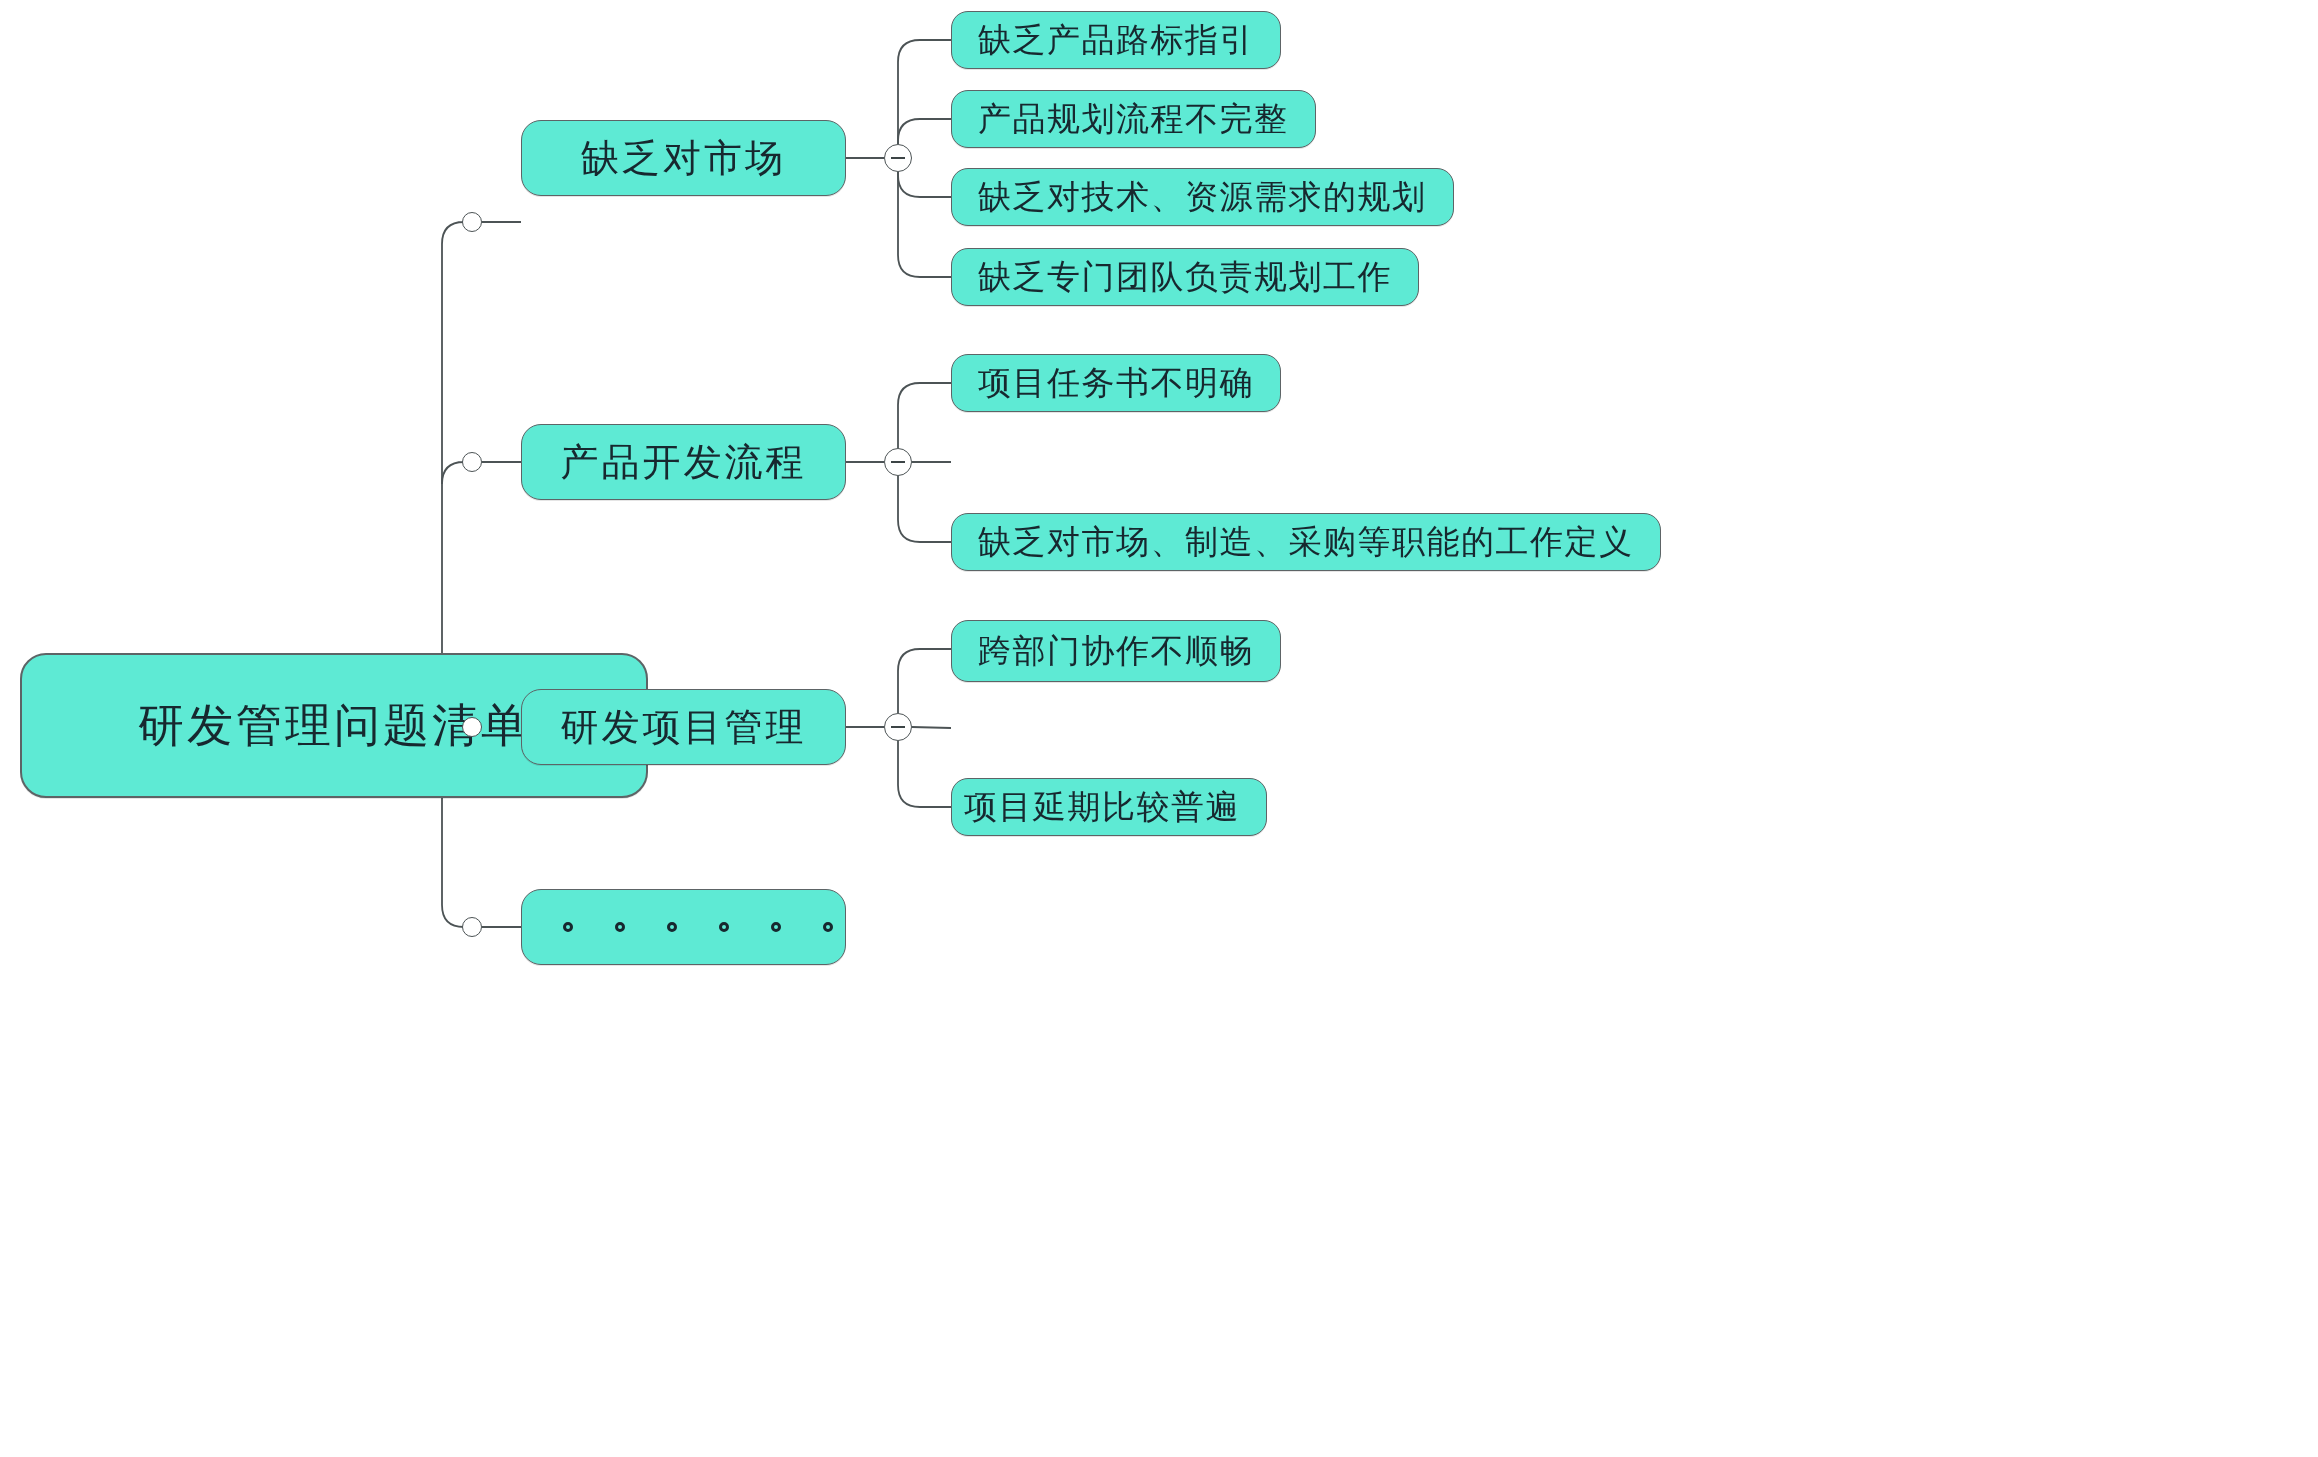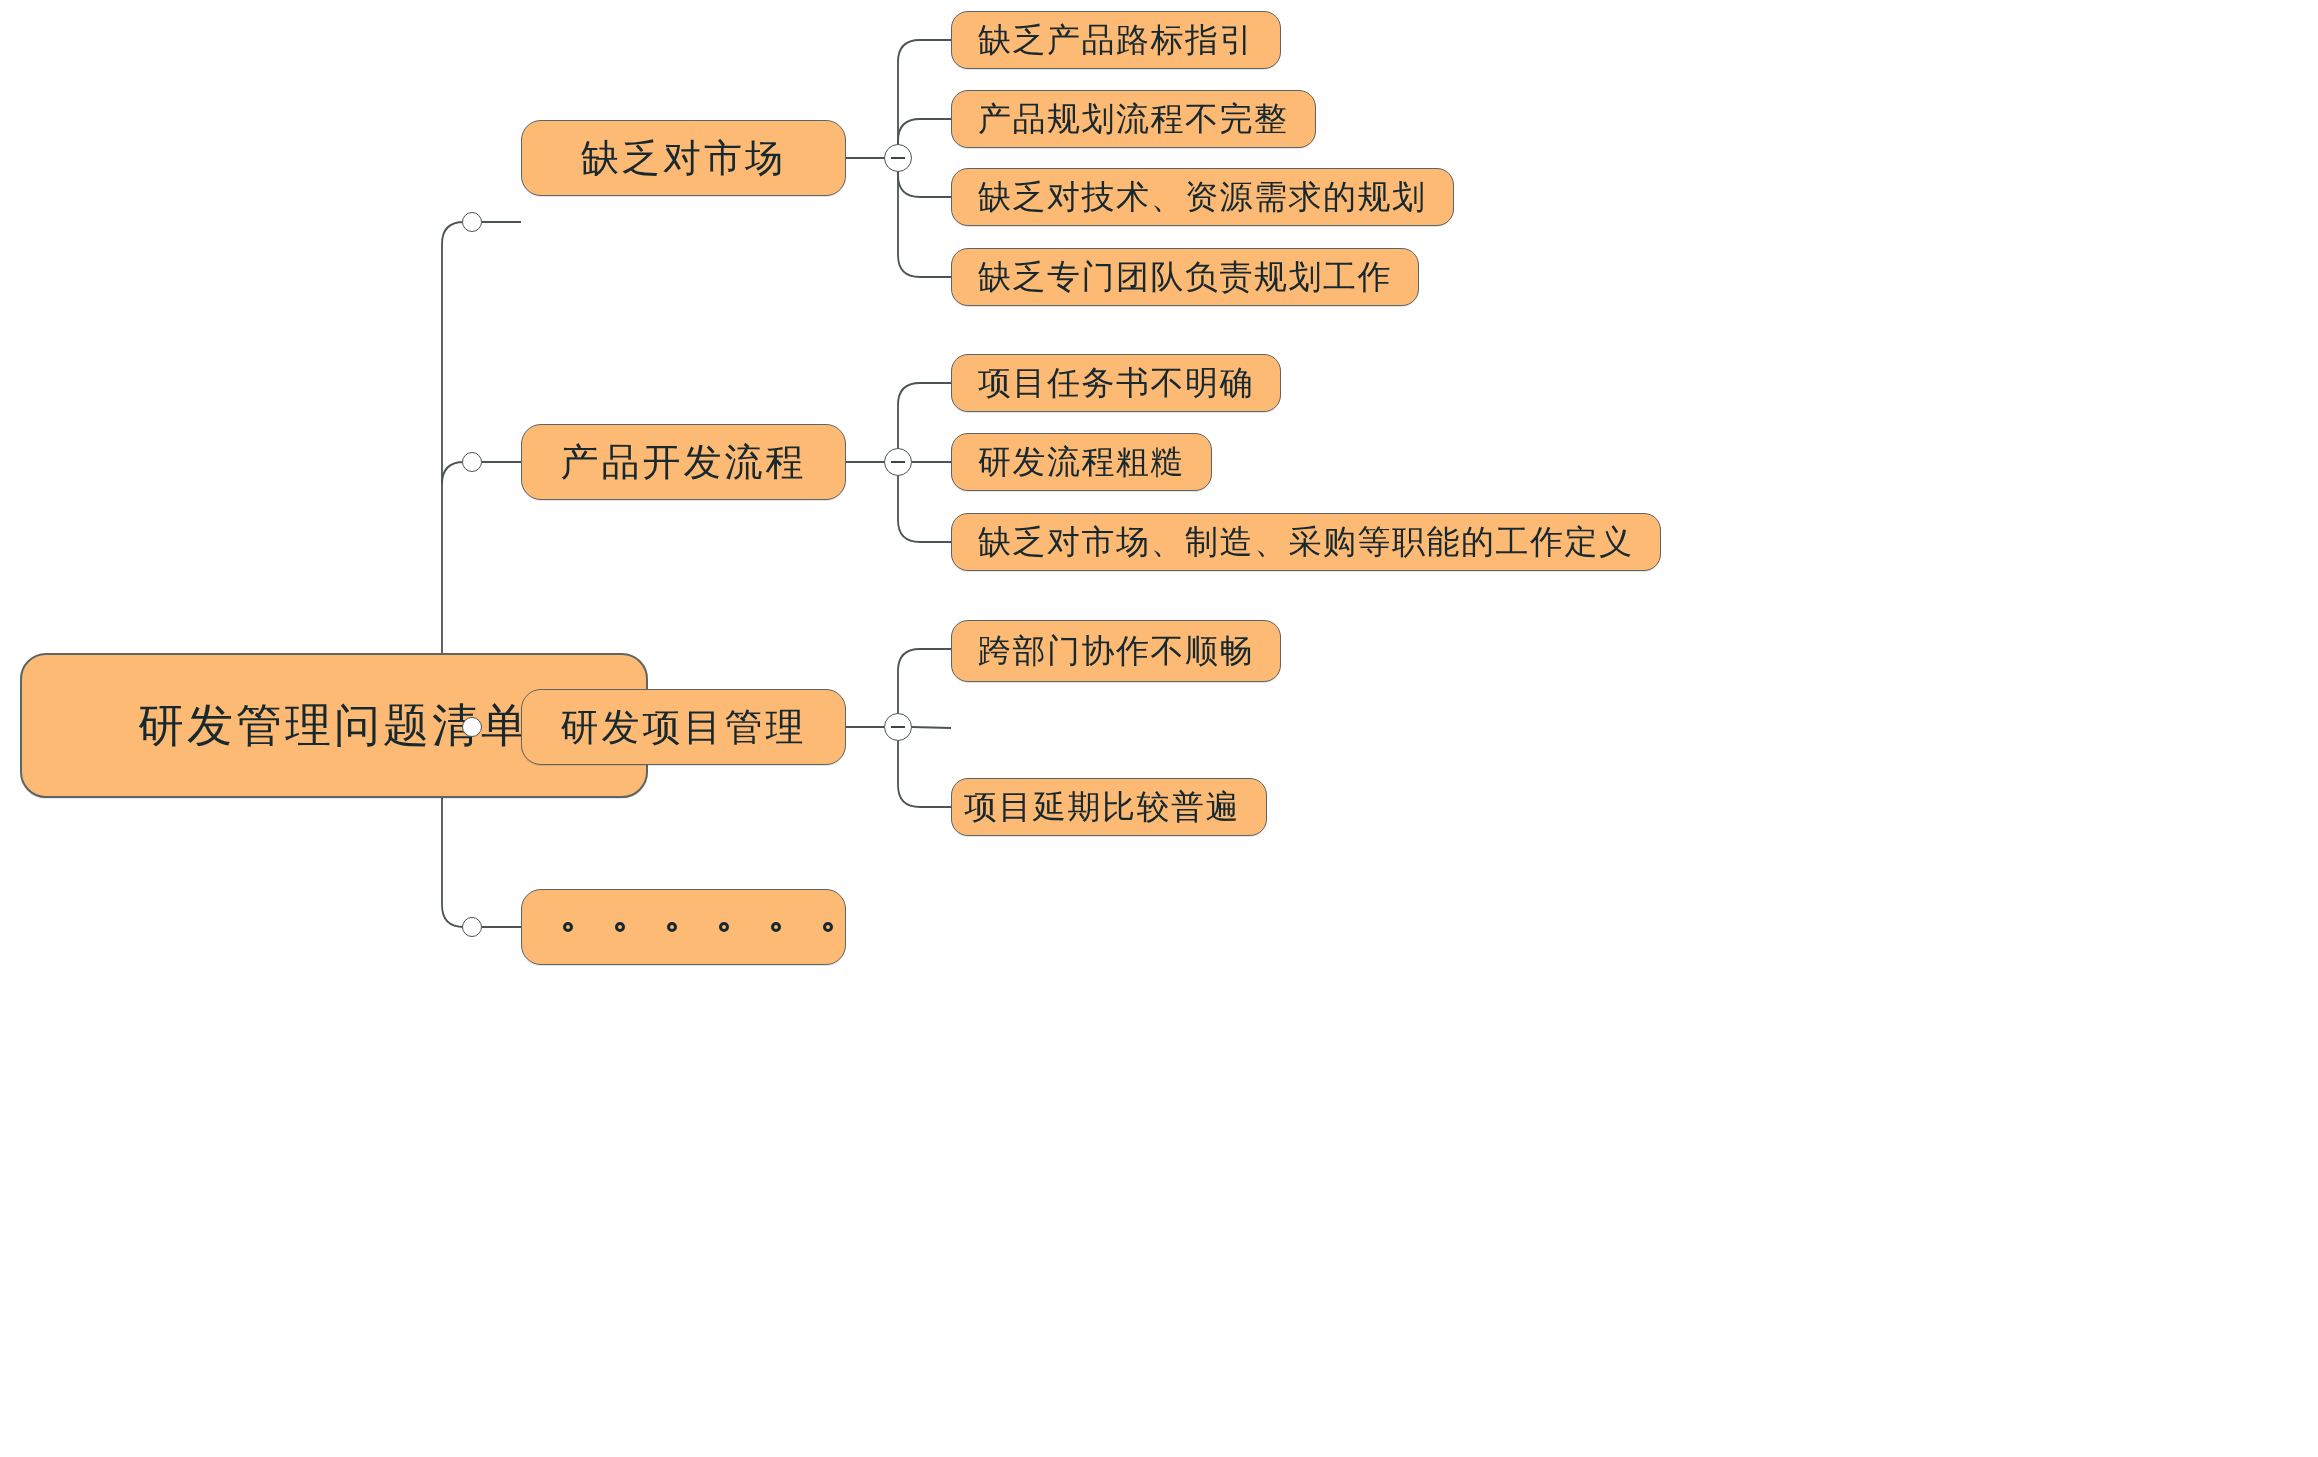--- a/index.html
+++ b/index.html
@@ -17,21 +17,21 @@
   #wires{
     position:absolute;
     left:0; top:0;
     width:2318px;
     height:1457px;
     pointer-events:none;
   }
   .node{
     position:absolute;
     box-sizing:border-box;
-    background:#fdba74;
+    background:#5eead4;
     border:1.6px solid #5d6466;
     border-radius:22px;
     display:flex;
     align-items:center;
     justify-content:center;
     color:#17282f;
     white-space:nowrap;
     letter-spacing:1px;
     box-shadow:0 1px 0 rgba(0,0,0,.10);
   }
@@ -156,23 +156,20 @@
   <div class="node node-branch" style="left:521px; top:424px; width:325px; height:76px;">
     <span>产品开发流程</span>
   </div>
   <div class="toggle" style="left:884px; top:448px;">
     <i></i>
   </div>
 
   <div class="node node-leaf" style="left:951px; top:354px; height:58px;align-items:center;">
     <span>项目任务书不明确</span>
   </div>
-  <div class="node node-leaf" style="left:951px; top:433px; height:58px;">
-    <span>研发流程粗糙</span>
-  </div>
   <div class="node node-leaf" style="left:951px; top:513px; height:58px;">
     <span>缺乏对市场、制造、采购等职能的工作定义</span>
   </div>
 
   <div class="conn" style="left:462px; top:717px;"></div>
   <div class="node node-branch" style="left:521px; top:689px; width:325px; height:76px;">
     <span>研发项目管理</span>
   </div>
   <div class="toggle" style="left:884px; top:713px;">
     <i></i>

